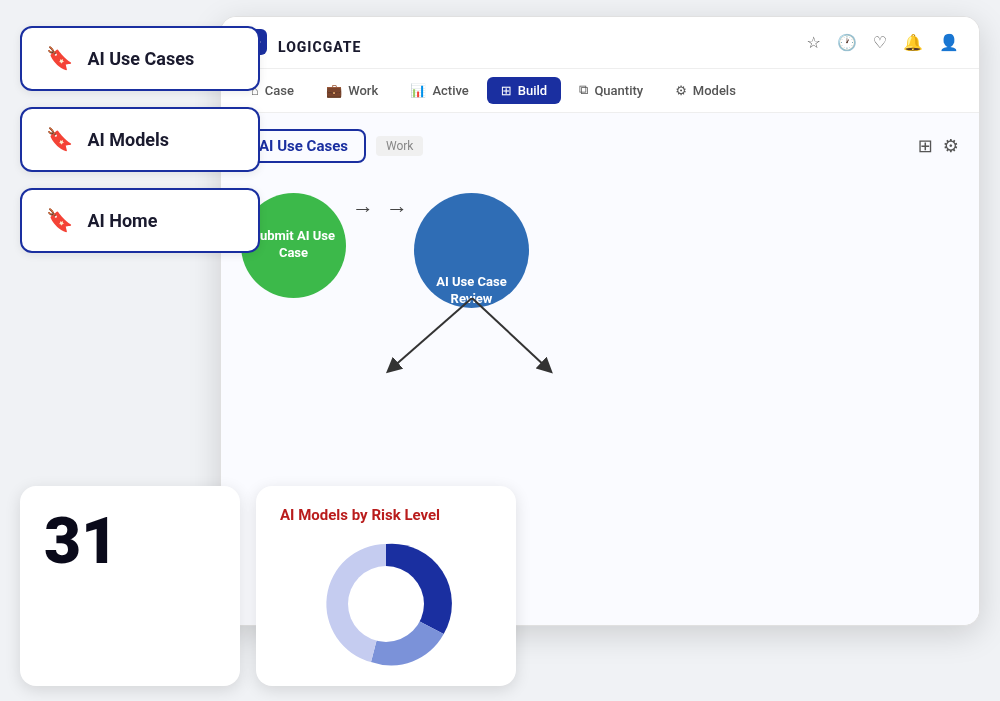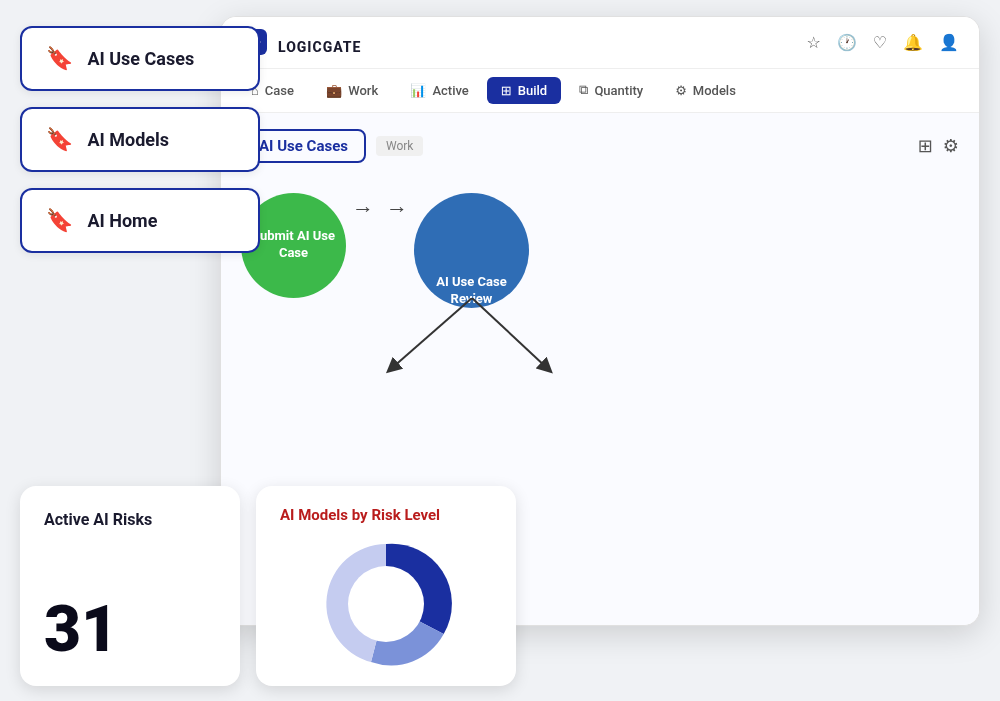--- a/index.html
+++ b/index.html
@@ -414,21 +414,20 @@
 
         </div>
       </div>
 
     </div>
   </div>
 
   <div class="stats-cards">
 
     <div class="stat-card risks">
-      <div class="stat-title">Active AI Risks</div>
       <div class="stat-number">31</div>
     </div>
 
     <div class="stat-card chart">
       <div class="chart-title">AI Models by Risk Level</div>
       <div class="donut-container">
         <svg width="140" height="140" viewBox="0 0 140 140">
 
           <path d="M70,70 L70,10 A60,60 0 0,1 127.7,100 Z" fill="#1a2fa0"></path>
 

